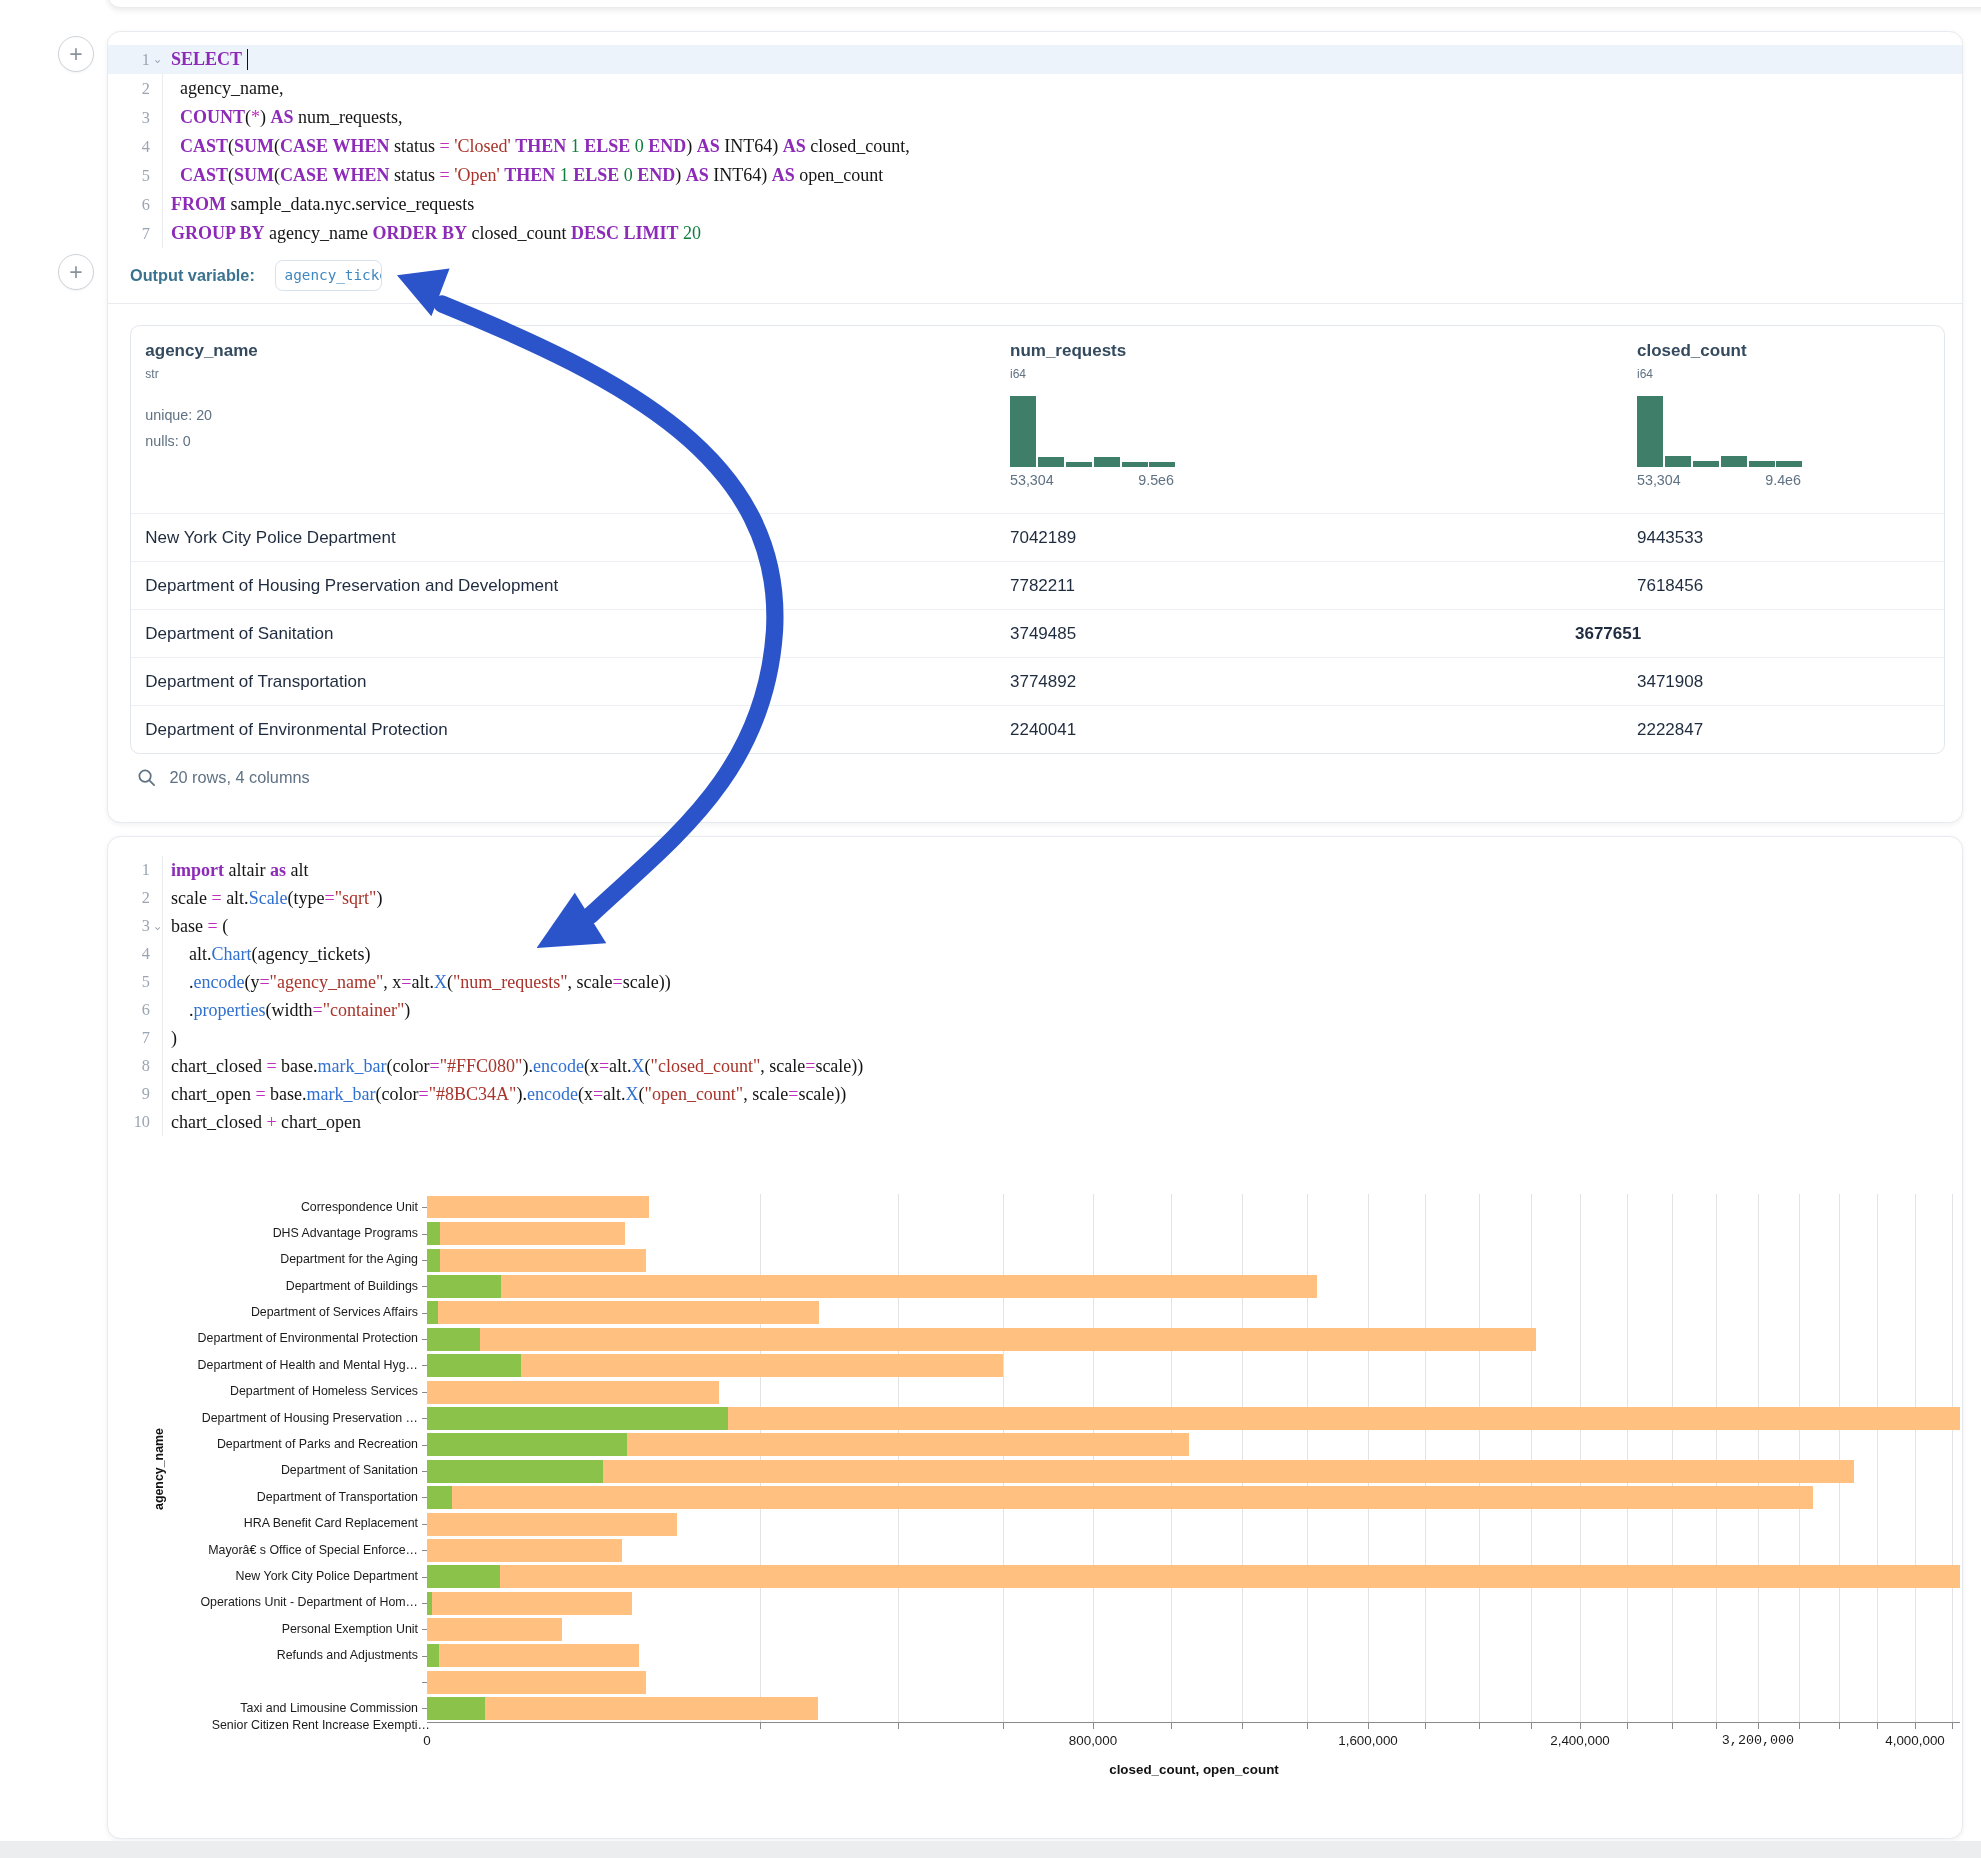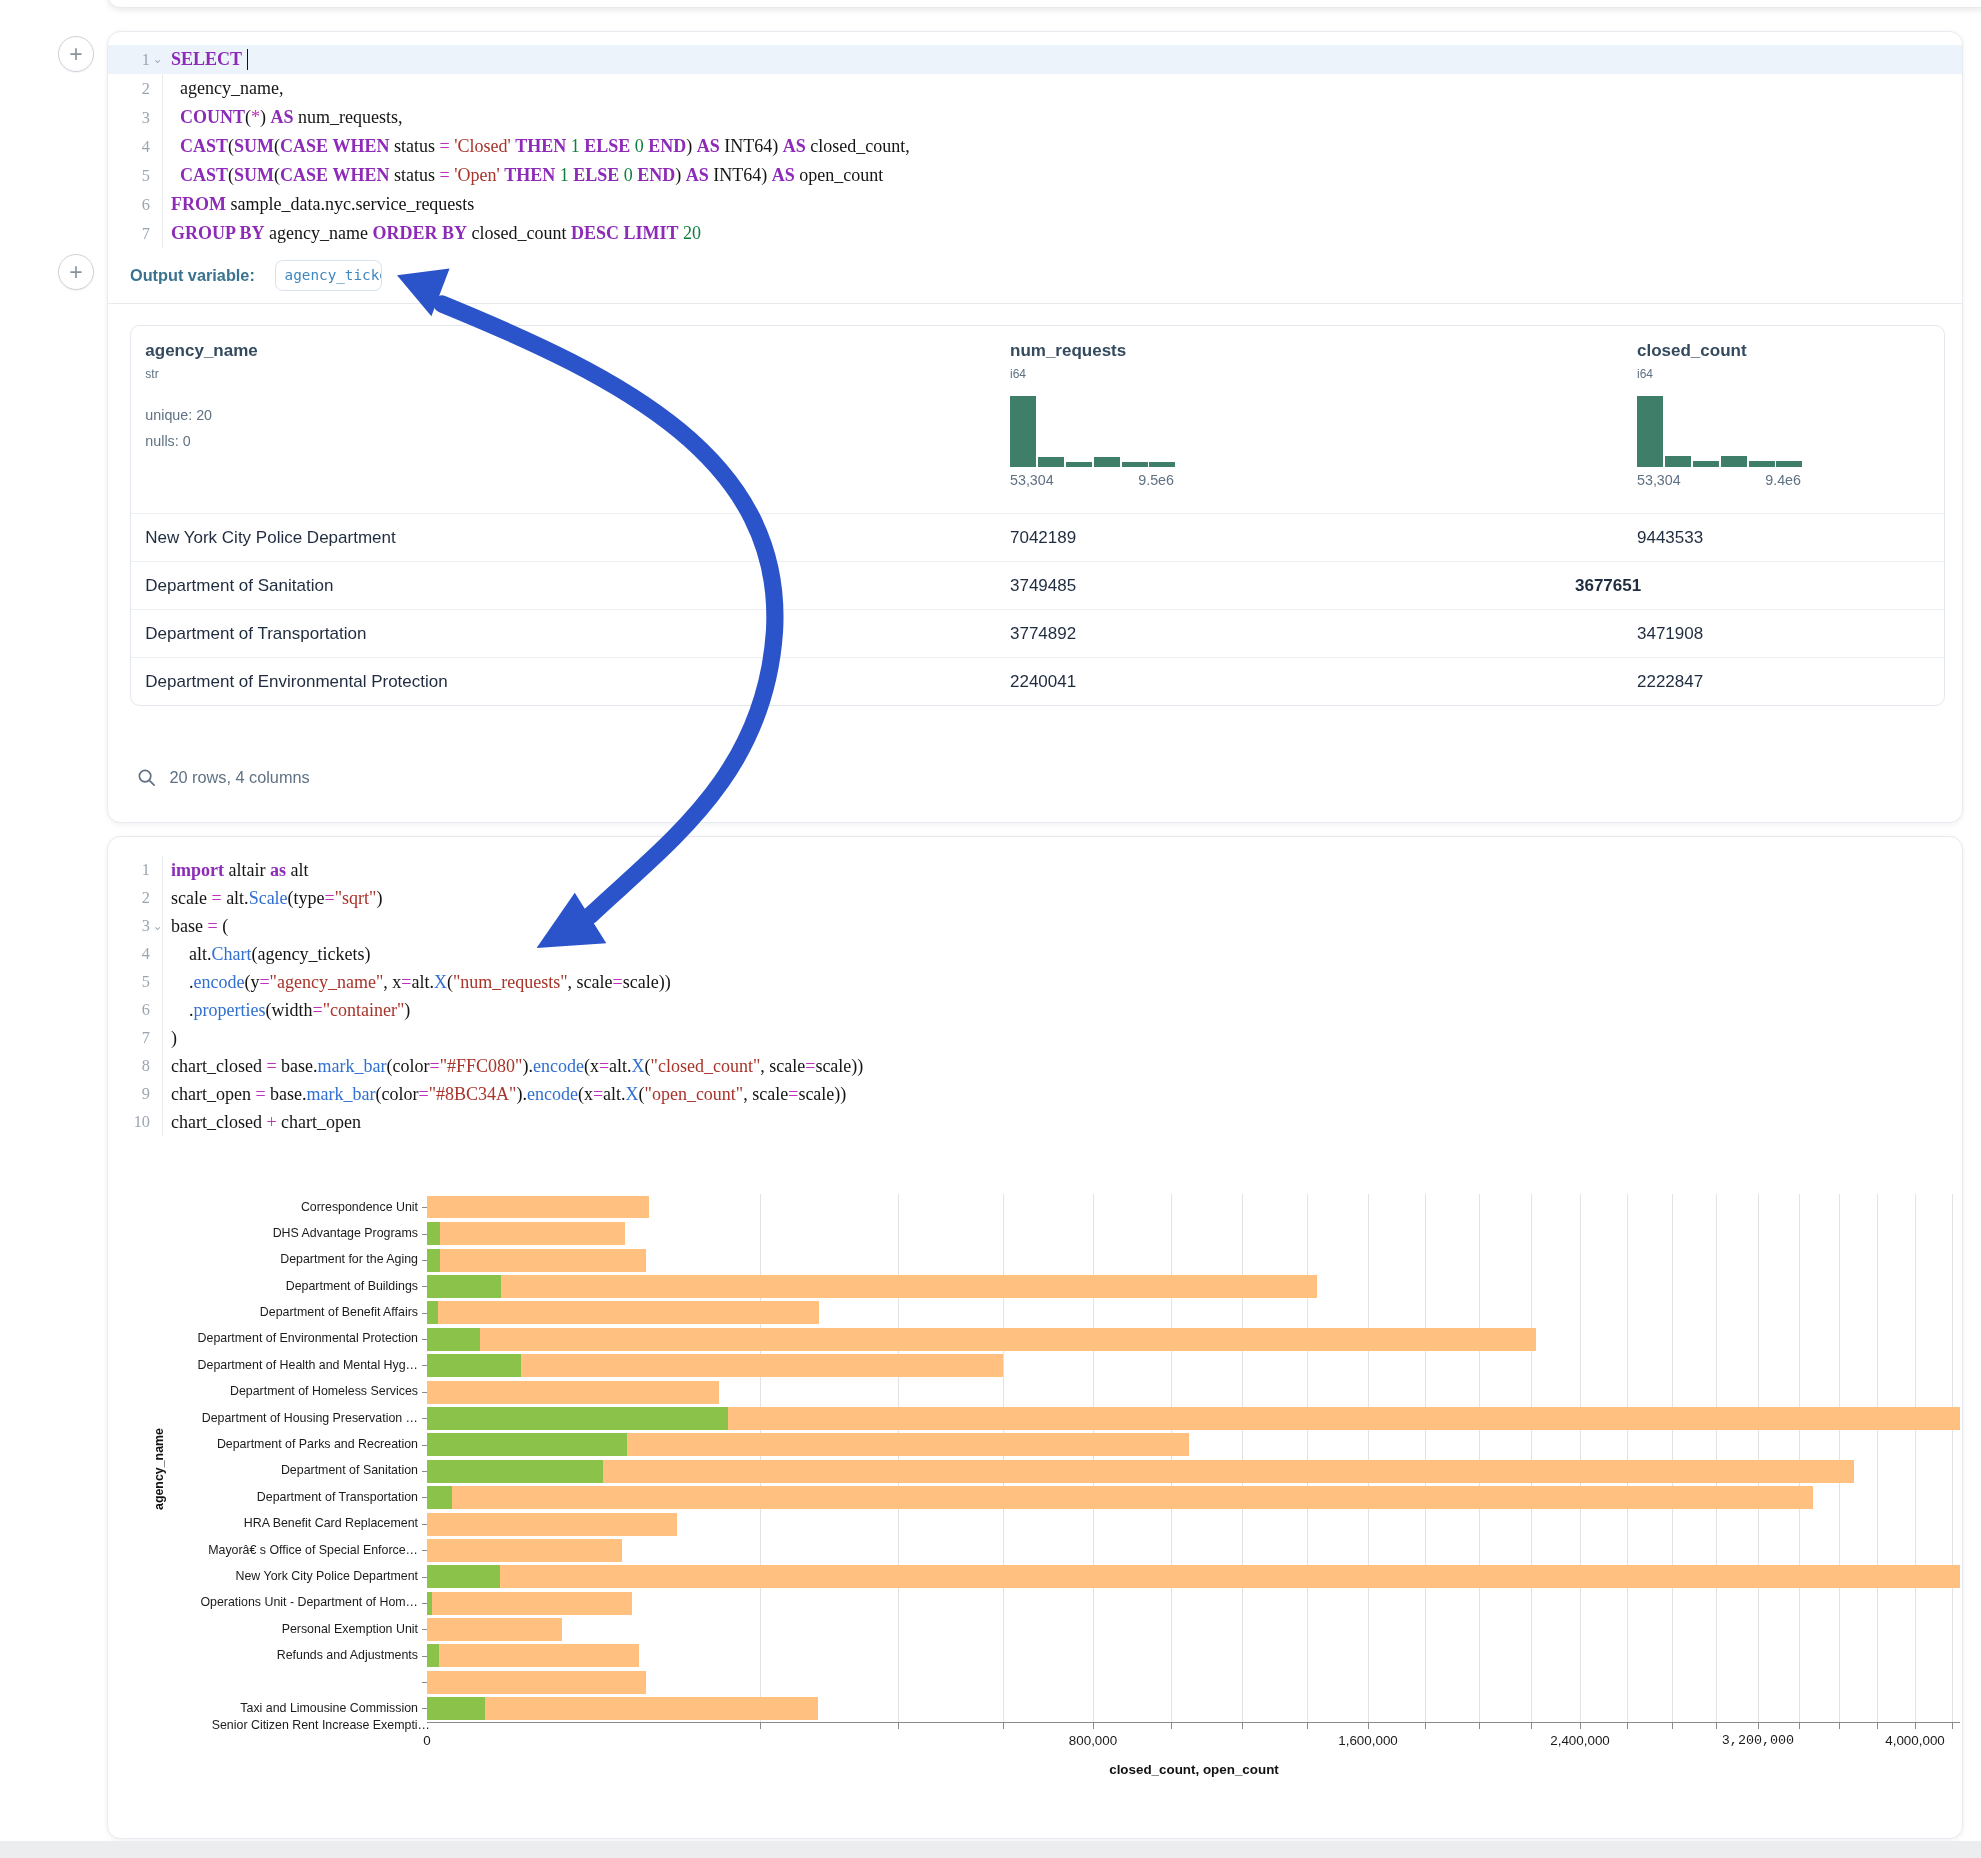--- a/index.html
+++ b/index.html
@@ -138,20 +138,25 @@
             </div>
           </div>
         </div>
       <div id="table-body">
           <div class="trow">
             <div class="tcell" style="left: 14.3px;">New York City Police Department</div>
             <div class="tcell" style="left: 879px;">7042189</div>
             <div class="tcell" style="left: 1506px;">9443533</div>
           </div>
           <div class="trow">
+            <div class="tcell" style="left: 14.3px;">Department of Housing Preservation and Development</div>
+            <div class="tcell" style="left: 879px;">7782211</div>
+            <div class="tcell" style="left: 1506px;">7618456</div>
+          </div>
+          <div class="trow">
             <div class="tcell" style="left: 14.3px;">Department of Sanitation</div>
             <div class="tcell" style="left: 879px;">3749485</div>
             <div class="tcell" style="left: 1444px; font-weight: bold;">3677651</div>
           </div>
           <div class="trow">
             <div class="tcell" style="left: 14.3px;">Department of Transportation</div>
             <div class="tcell" style="left: 879px;">3774892</div>
             <div class="tcell" style="left: 1506px;">3471908</div>
           </div>
           <div class="trow">
@@ -209,21 +214,21 @@
         <div class="gridline" style="left: 1807px; height: 528px;"></div>
         <div class="gridline" style="left: 1844px; height: 528px;"></div>
         <div class="ylab" style="right: 1543px; top: 5.5px;">Correspondence Unit</div>
         <div class="ytick" style="left: 314px; top: 13px;"></div>
         <div class="ylab" style="right: 1543px; top: 32px;">DHS Advantage Programs</div>
         <div class="ytick" style="left: 314px; top: 40px;"></div>
         <div class="ylab" style="right: 1543px; top: 58px;">Department for the Aging</div>
         <div class="ytick" style="left: 314px; top: 66px;"></div>
         <div class="ylab" style="right: 1543px; top: 85px;">Department of Buildings</div>
         <div class="ytick" style="left: 314px; top: 92px;"></div>
-        <div class="ylab" style="right: 1543px; top: 111px;">Department of Benefit Affairs</div>
+        <div class="ylab" style="right: 1543px; top: 111px;">Department of Services Affairs</div>
         <div class="ytick" style="left: 314px; top: 119px;"></div>
         <div class="ylab" style="right: 1543px; top: 137px;">Department of Environmental Protection</div>
         <div class="ytick" style="left: 314px; top: 145px;"></div>
         <div class="ylab" style="right: 1543px; top: 164px;">Department of Health and Mental Hyg…</div>
         <div class="ytick" style="left: 314px; top: 171px;"></div>
         <div class="ylab" style="right: 1543px; top: 190px;">Department of Homeless Services</div>
         <div class="ytick" style="left: 314px; top: 198px;"></div>
         <div class="ylab" style="right: 1543px; top: 217px;">Department of Housing Preservation …</div>
         <div class="ytick" style="left: 314px; top: 224px;"></div>
         <div class="ylab" style="right: 1543px; top: 243px;">Department of Parks and Recreation</div>

